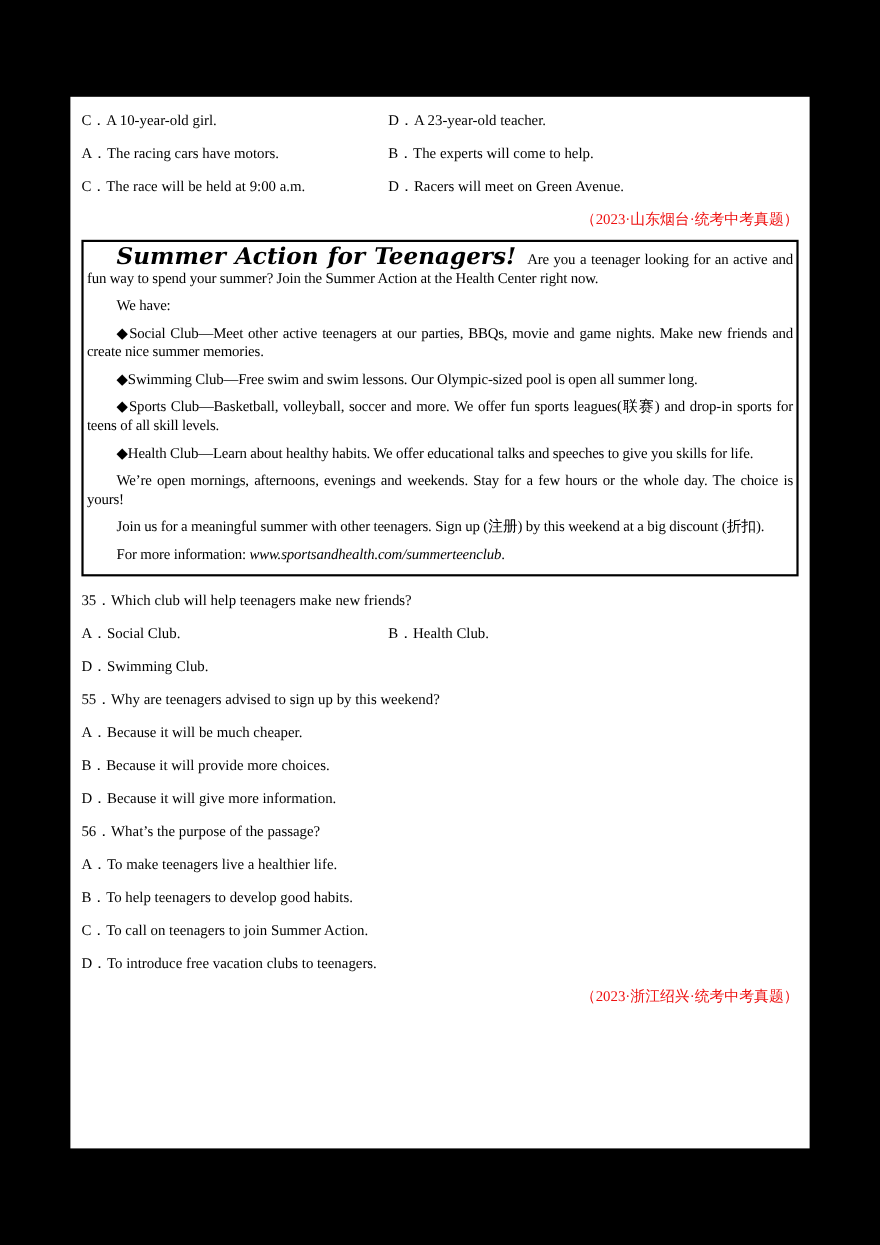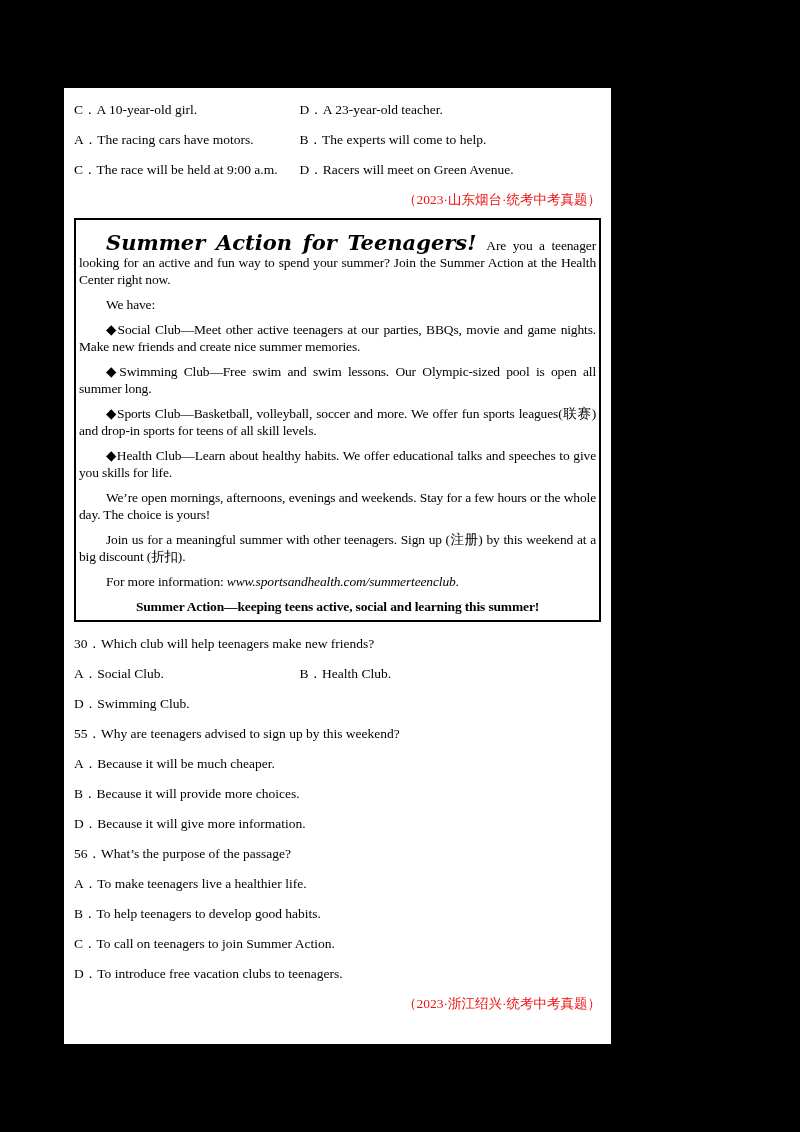--- a/index.html
+++ b/index.html
@@ -7,34 +7,34 @@
   html, body { margin: 0; padding: 0; }
   body {
     width: 800px; height: 1132px;
     background: var(--frame);
     font-family: "Liberation Serif", serif;
     color: var(--ink);
     position: relative;
   }
   .page {
     position: absolute; left: 64px; top: 88px;
-    width: 547px; height: 956px;
+    width: 672px; height: 956px;
     background: var(--page);
     padding: 13px 10px 10px 10px;
     font-size: 13.5px;
   }
   .row { line-height: 17px; margin: 0 0 13px 0; }
   .opts2 { display: grid; grid-template-columns: 42.8% 1fr; }
   .source {
     text-align: right; color: var(--red);
     margin-bottom: 10px;
   }
   .passage-box {
     border: 2px solid #000;
-    padding: 14px 3px 2px 3px;
+    padding: 4px 3px 2px 3px;
     margin: 0 0 13px 0;
   }
   .passage-box p {
     margin: 0 0 8px 0;
     text-indent: 2em;
     text-align: justify;
     line-height: 17px;
     letter-spacing: -0.15px;
   }
   .ptitle {
@@ -79,24 +79,23 @@
   <div class="passage-box">
     <p><span class="ptitle">Summer Action for Teenagers!</span><span>Are you a teenager looking for an active and fun way to spend your summer? Join the Summer Action at the Health Center right now.</span></p>
     <p>We have:</p>
     <p>◆Social Club—Meet other active teenagers at our parties, BBQs, movie and game nights. Make new friends and create nice summer memories.</p>
     <p>◆Swimming Club—Free swim and swim lessons. Our Olympic-sized pool is open all summer long.</p>
     <p>◆Sports Club—Basketball, volleyball, soccer and more. We offer fun sports leagues(联赛) and drop-in sports for teens of all skill levels.</p>
     <p>◆Health Club—Learn about healthy habits. We offer educational talks and speeches to give you skills for life.</p>
     <p>We’re open mornings, afternoons, evenings and weekends. Stay for a few hours or the whole day. The choice is yours!</p>
     <p>Join us for a meaningful summer with other teenagers. Sign up (注册) by this weekend at a big discount (折扣).</p>
     <p><span>For more information:  </span><span class="url">www.sportsandhealth.com/summerteenclub</span><span>.</span></p>
-    <p class="slogan">Summer Action—keeping teens active, social and learning this summer!</p>
   </div>
 
-  <div class="row">30．Which club will help teenagers make new friends?</div>
+  <div class="row">35．Which club will help teenagers make new friends?</div>
   <div class="row opts2">
     <span>A．Social Club.</span>
     <span>B．Health Club.</span>
   </div>
   <div class="row opts2">
     <span>D．Swimming Club.</span>
   </div>
 
   <div class="row">55．Why are teenagers advised to sign up by this weekend?</div>
   <div class="row">A．Because it will be much cheaper.</div>

